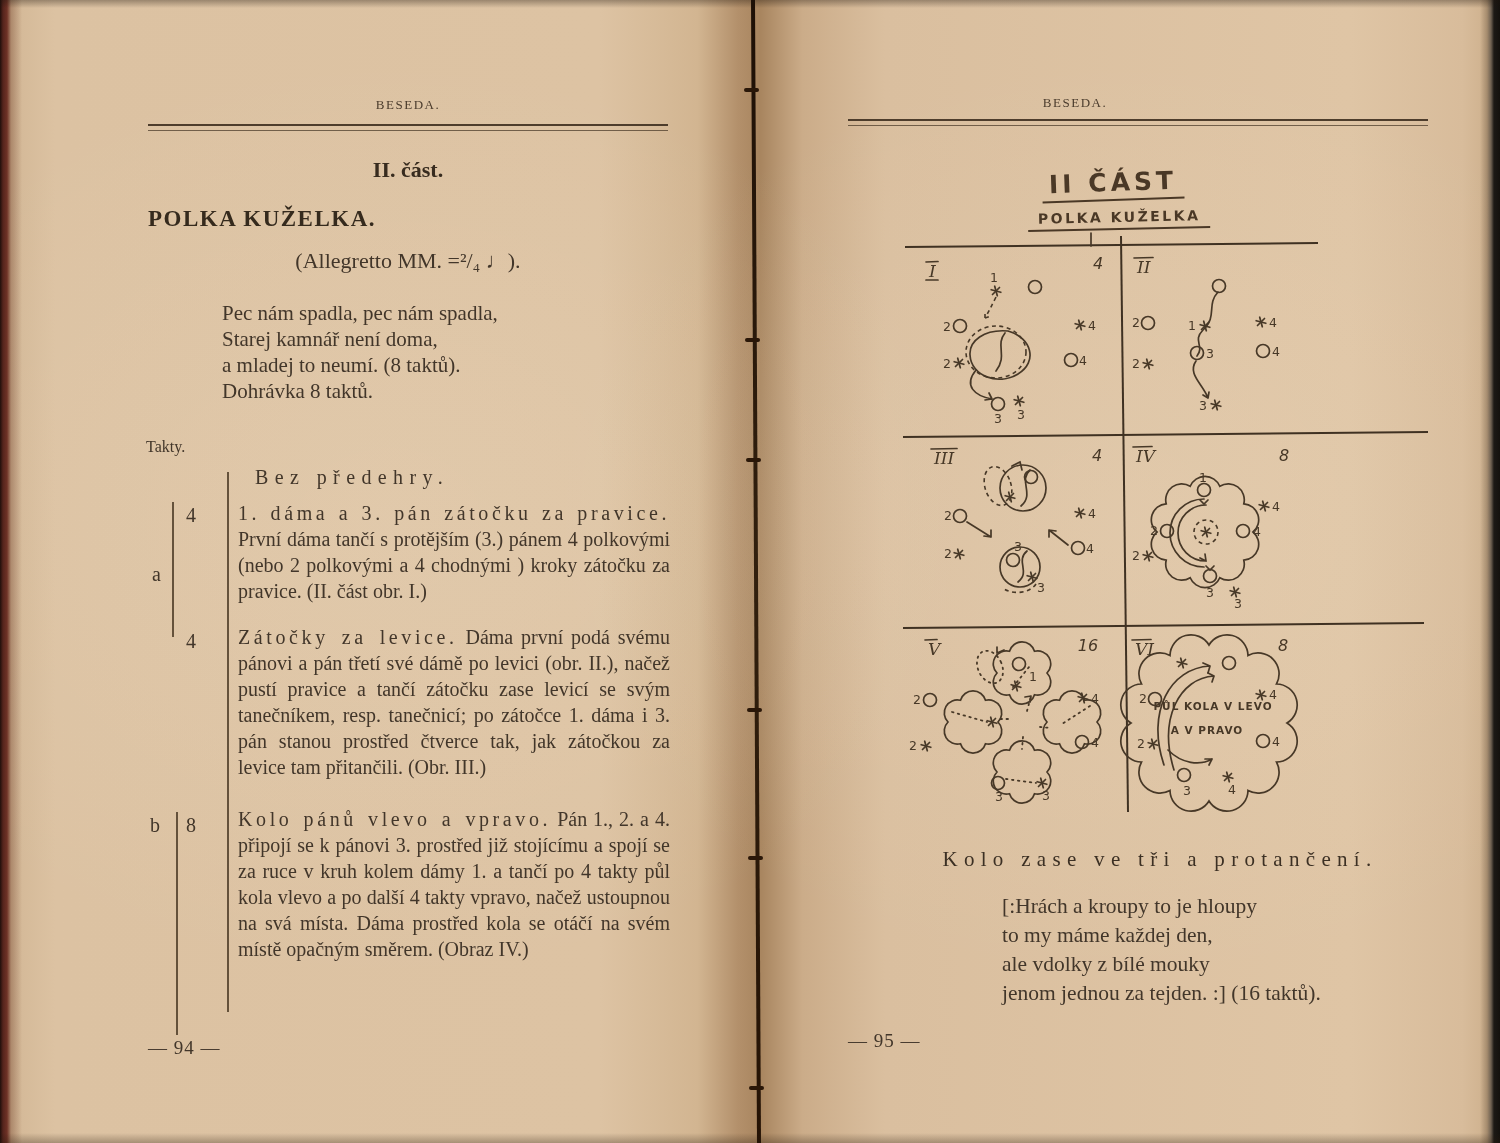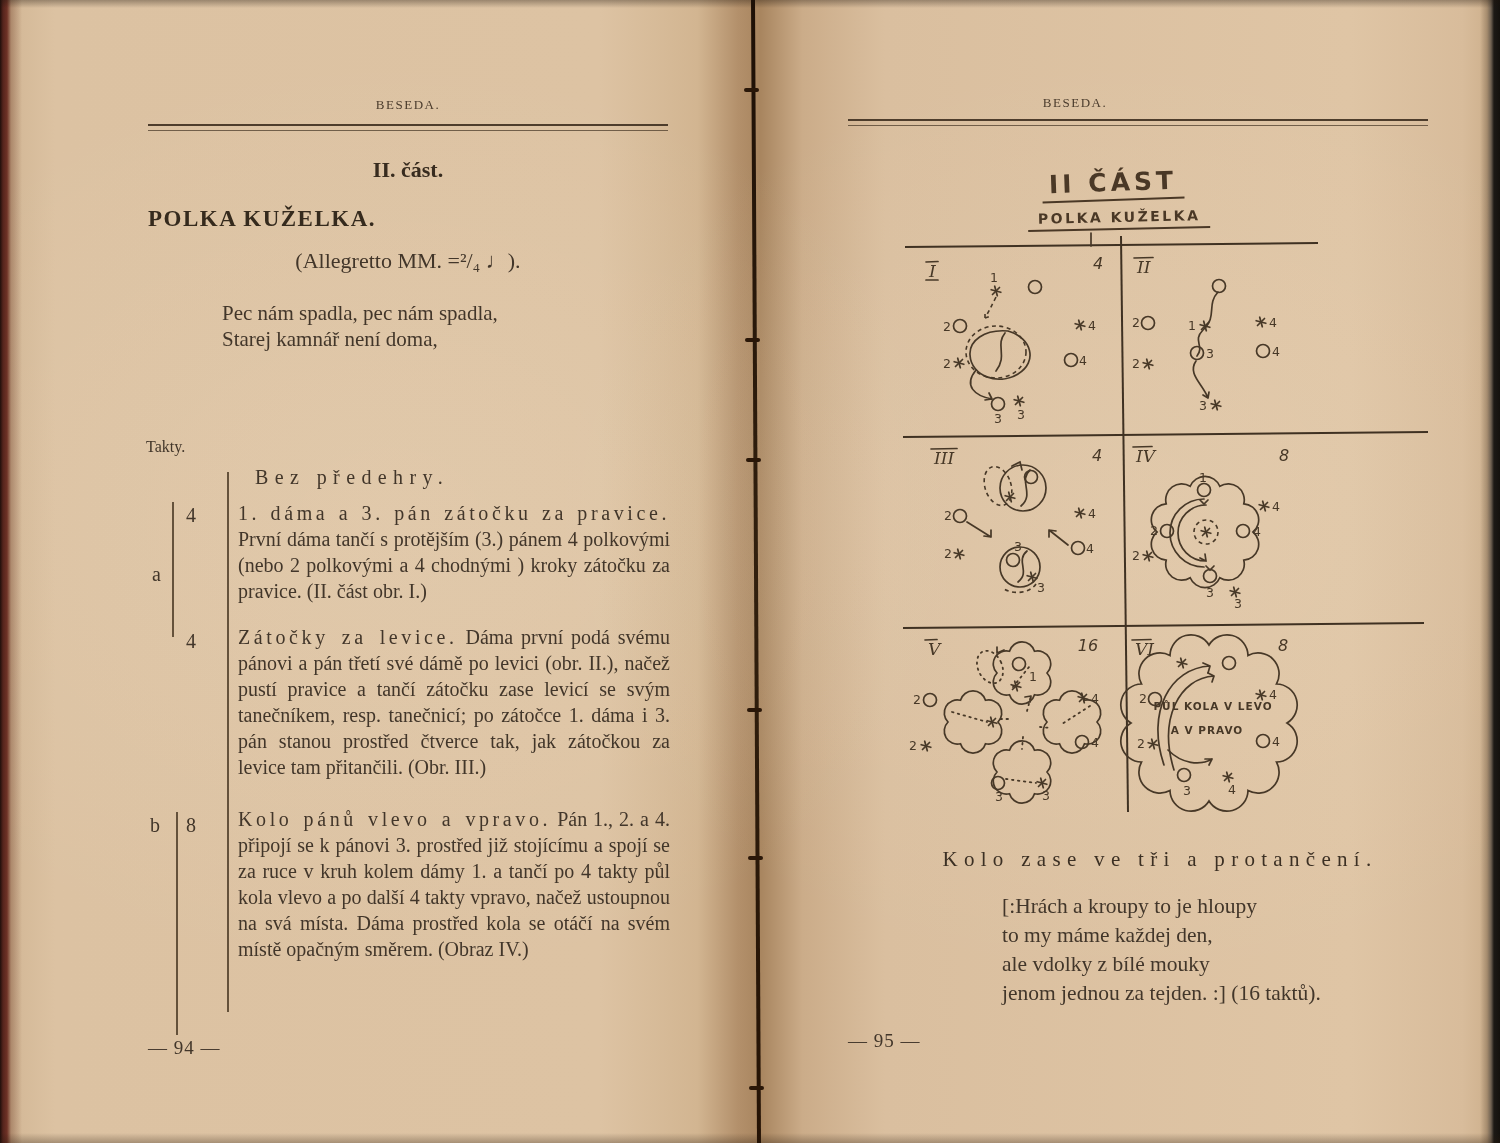--- a/index.html
+++ b/index.html
@@ -69,20 +69,22 @@
     <div class="rule" style="left:148px;top:124px;width:520px;"></div>
     <div class="rule thin" style="left:148px;top:130px;width:520px;"></div>
 
     <div class="abs h-part" style="left:148px;top:157px;width:520px;">II. část.</div>
     <div class="abs h-title" style="left:148px;top:206px;width:520px;">POLKA KUŽELKA.</div>
     <div class="abs h-tempo" style="left:148px;top:248px;width:520px;">(Allegretto MM. =²/₄ ♩).</div>
 
     <div class="abs verse" style="left:222px;top:300px;">
       <div class="txt">Pec nám spadla, pec nám spadla,</div>
       <div class="txt">Starej kamnář není doma,</div>
+      <div class="txt">a mladej to neumí. (8 taktů).</div>
+      <div class="txt">Dohrávka 8 taktů.</div>
     </div>
 
     <div class="abs takty" style="left:146px;top:438px;">Takty.</div>
     <div class="abs intro" style="left:255px;top:466px;">Bez předehry.</div>
 
     <div class="vline" style="left:227px;top:472px;height:540px;"></div>
     <div class="vline" style="left:172px;top:502px;height:135px;"></div>
     <div class="vline" style="left:176px;top:812px;height:223px;"></div>
 
     <div class="marker" style="left:152px;top:563px;">a</div>

